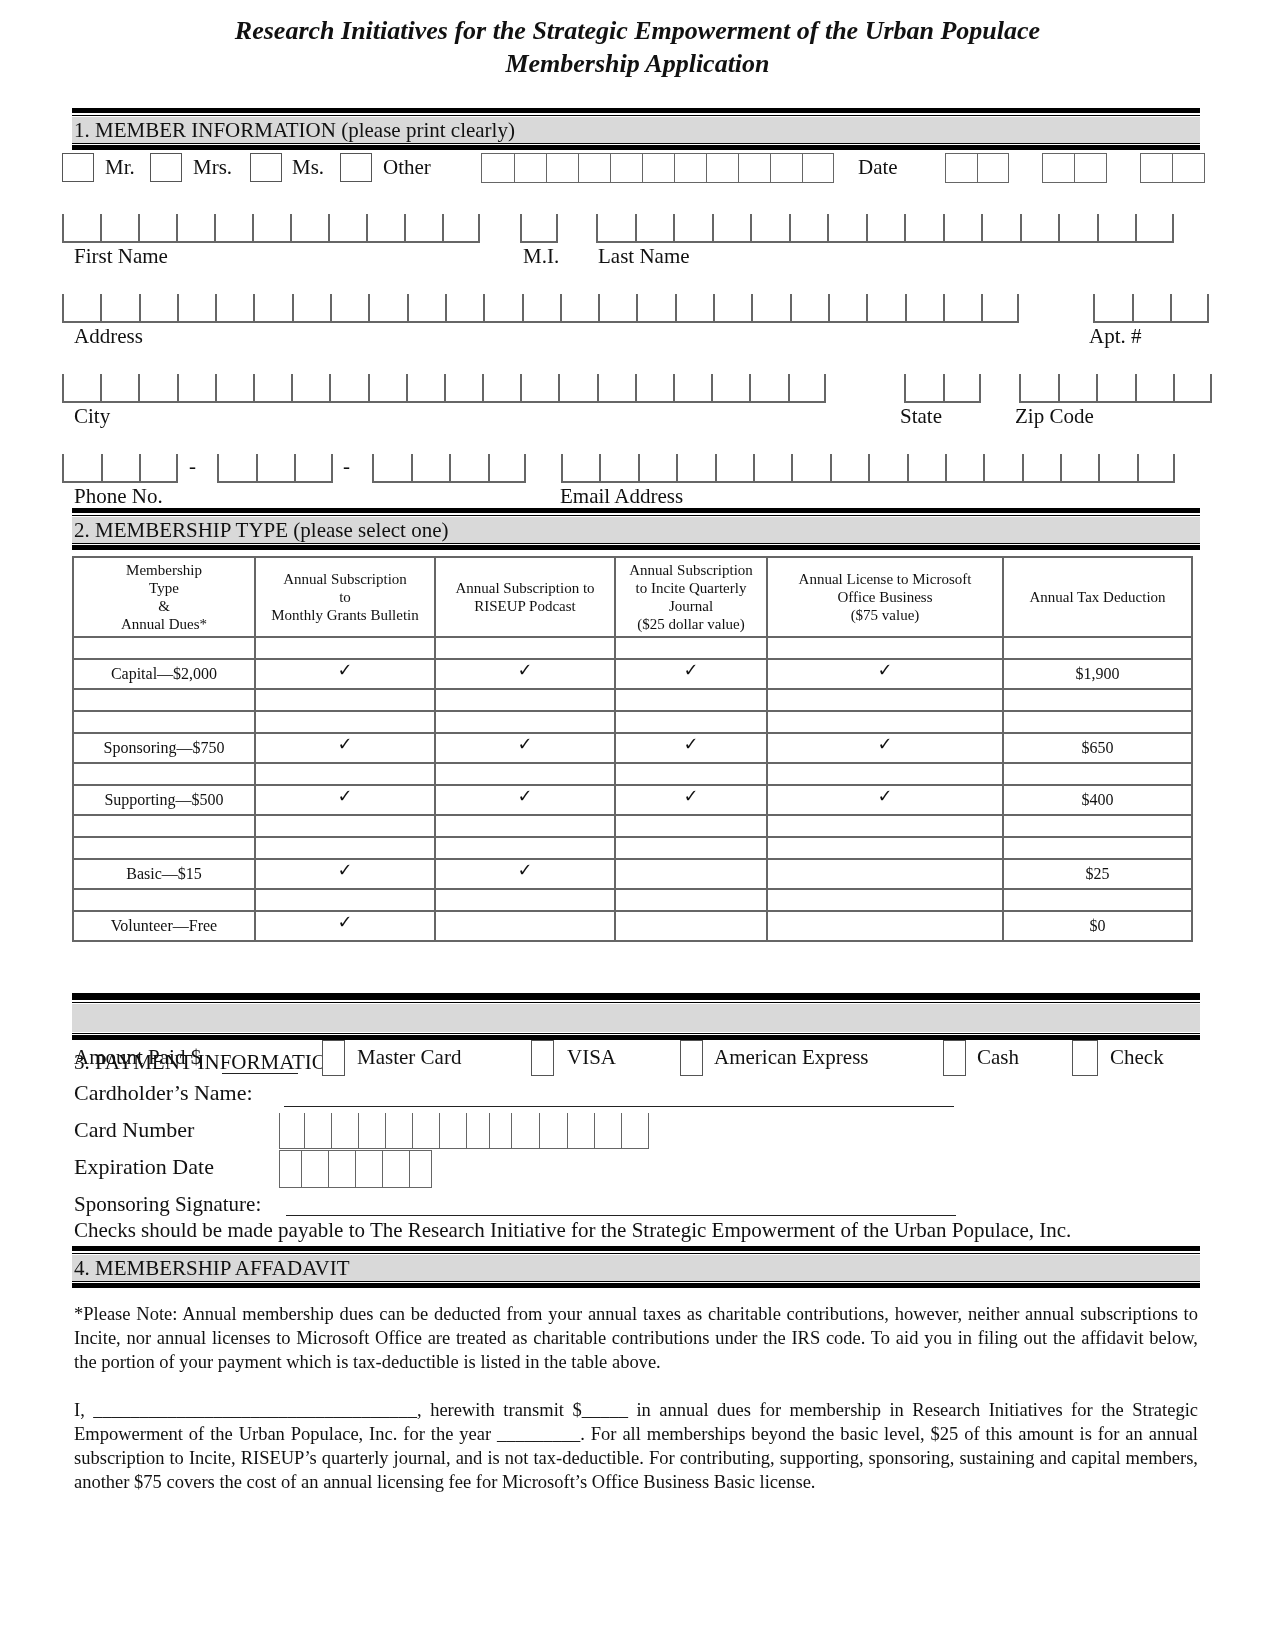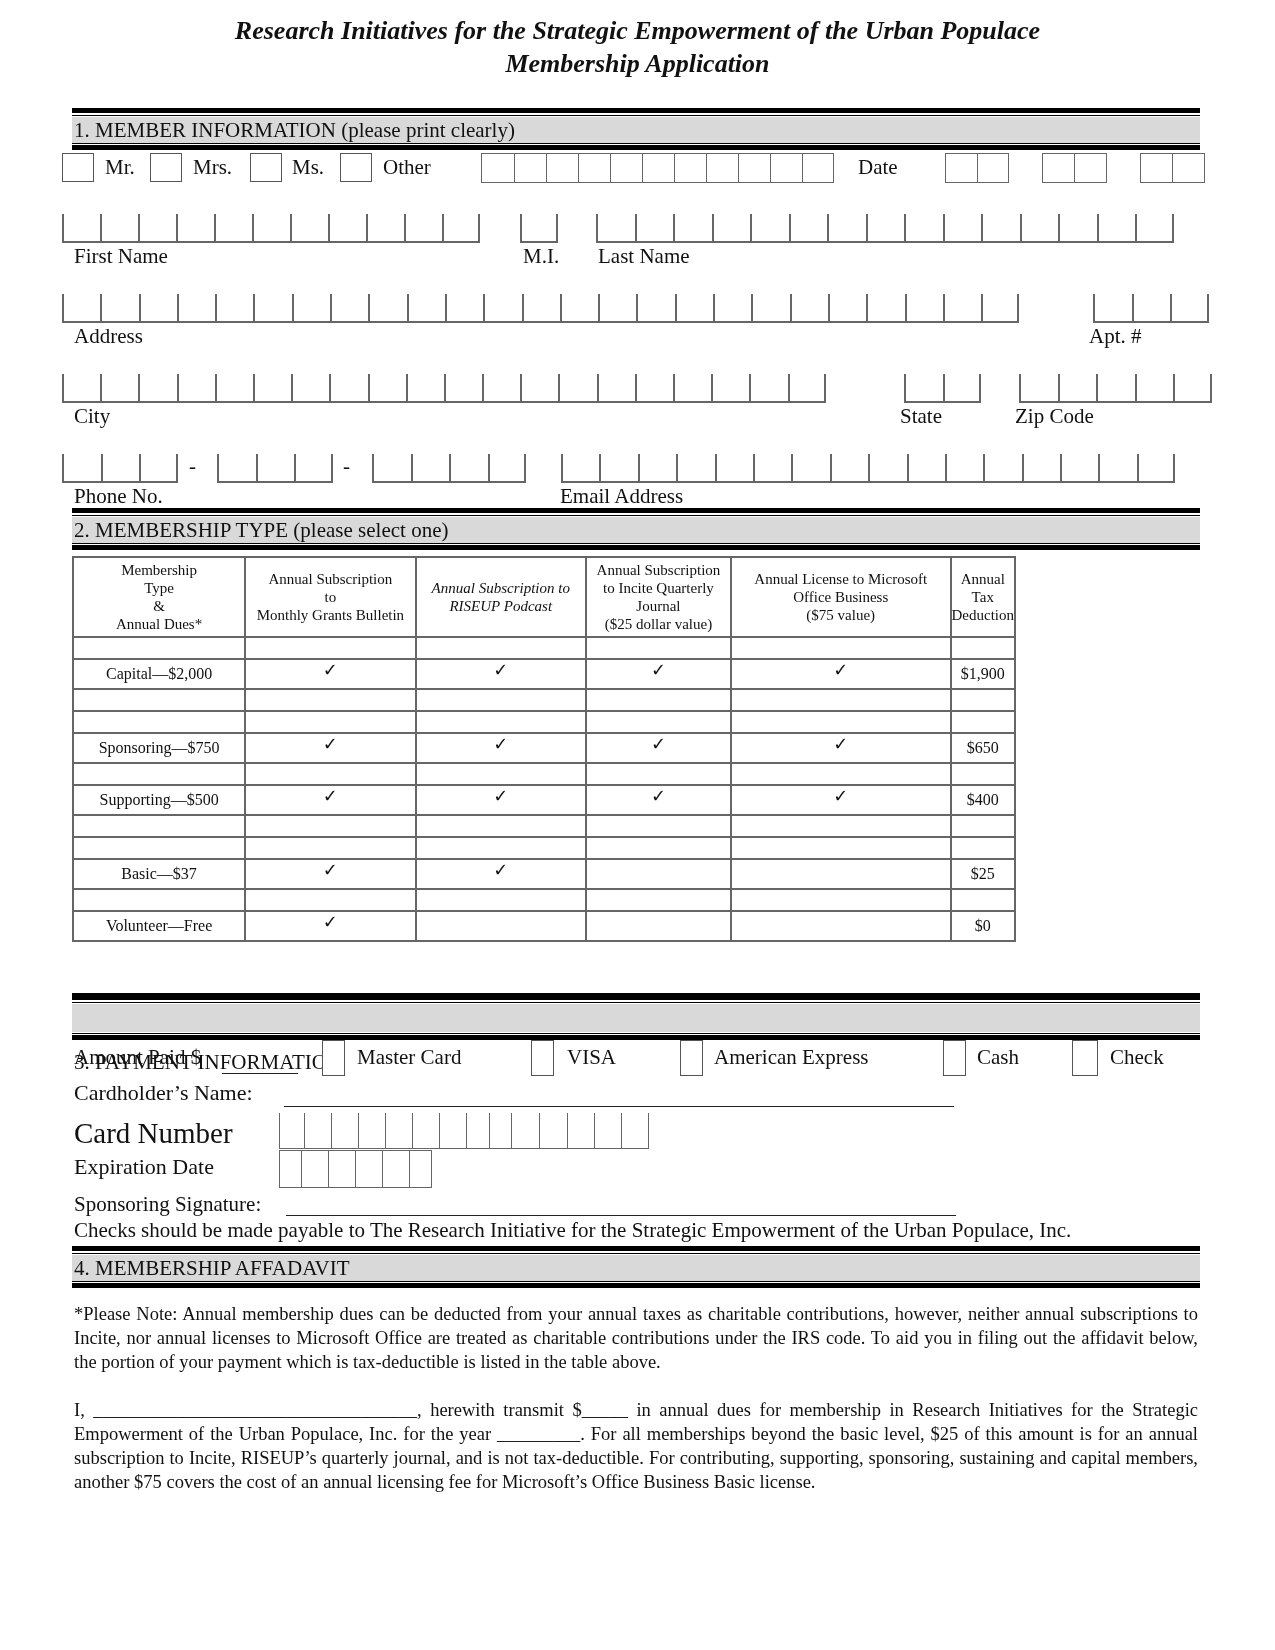--- a/index.html
+++ b/index.html
@@ -12,21 +12,21 @@
   .sec .bot2 { position:absolute; left:0; right:0; top:35px; height:1px; background:#000; }
   .sec .bot { position:absolute; left:0; right:0; top:37px; height:5px; background:#000; }
   .sec .label { position:absolute; left:2px; top:9px; font-size:21px; line-height:26px; }
   .lbl { position:absolute; font-size:21px; white-space:nowrap; }
   .cbox { position:absolute; width:32px; height:29px; border:1px solid #555; box-sizing:border-box; background:#fff; }
   .comb { position:absolute; height:27px; display:flex; border-bottom:2px solid #666; }
   .comb .c { height:100%; border-left:2px solid #666; box-sizing:border-box; }
   .comb .c:last-child { border-right:2px solid #666; }
   .grid { position:absolute; display:flex; }
   .grid .g { border:1px solid #666; box-sizing:border-box; margin-left:-1px; background:#fff; }
-  table.mt { position:absolute; left:72px; top:556px; width:944px; border-collapse:collapse; font-size:15px; }
+  table.mt { position:absolute; left:72px; top:556px; width:1121px; border-collapse:collapse; font-size:15px; }
   table.mt td, table.mt th { border:2px solid #666; text-align:center; padding:0; font-weight:normal; vertical-align:middle; }
   table.mt th { height:78px; line-height:18px; }
   table.mt tr.sp td { height:20px; }
   table.mt tr.rw td { height:28px; font-size:16px; }
   .tbl-bottom { position:absolute; left:72px; top:993px; width:1128px; height:5px; background:#000; }
   .uline { position:absolute; border-bottom:1px solid #222; }
   .para { position:absolute; left:74px; width:1124px; font-size:18.5px; line-height:24px; text-align:justify; }
   .ck { font-size:18px; }
 </style>
 </head>
@@ -234,21 +234,21 @@
     <div class="bot2"></div>
     <div class="bot"></div>
   <div class="label">2. MEMBERSHIP TYPE (please select one)</div>
 </div>
 
 <table class="mt">
   <thead>
     <tr>
       <th style="width:180px;"><span class="hdr">Membership<br>Type<br>&amp;<br>Annual Dues*</span></th>
       <th style="width:178px;"><span class="hdr">Annual Subscription<br>to<br>Monthly Grants Bulletin</span></th>
-      <th style="width:178px;font-style:italic;"><span class="hdr">Annual Subscription to<br>RISEUP Podcast</span></th>
+      <th style="width:178px;"><span class="hdr">Annual Subscription to<br>RISEUP Podcast</span></th>
       <th style="width:150px;"><span class="hdr">Annual Subscription<br>to Incite Quarterly<br>Journal<br>($25 dollar value)</span></th>
       <th style="width:234px;"><span class="hdr">Annual License to Microsoft<br>Office Business<br>($75 value)</span></th>
       <th><span class="hdr">Annual Tax Deduction</span></th>
     </tr>
   </thead>
   <tbody id="mt-body">
       <tr class="sp">
         <td></td>
         <td></td>
         <td></td>
@@ -314,21 +314,21 @@
       </tr>
       <tr class="sp">
         <td></td>
         <td></td>
         <td></td>
         <td></td>
         <td></td>
         <td></td>
       </tr>
       <tr class="rw">
-        <td>Basic—$37</td>
+        <td>Basic—$15</td>
         <td><span class="ck" style="position: relative; top: -4px;">✓</span></td>
         <td><span class="ck" style="position: relative; top: -4px;">✓</span></td>
         <td></td>
         <td></td>
         <td>$25</td>
       </tr>
       <tr class="sp">
         <td></td>
         <td></td>
         <td></td>
@@ -366,21 +366,21 @@
 <div class="cbox" style="left:680px;top:1040px;width:23px;height:36px;"></div>
 <div class="lbl" style="left:714px;top:1045px;">American Express</div>
 <div class="cbox" style="left:943px;top:1040px;width:23px;height:36px;"></div>
 <div class="lbl" style="left:977px;top:1045px;">Cash</div>
 <div class="cbox" style="left:1072px;top:1040px;width:26px;height:36px;"></div>
 <div class="lbl" style="left:1110px;top:1045px;">Check</div>
 
 <div class="lbl" style="left:74px;top:1080px;font-size:22px;">Cardholder’s Name:</div>
 <div class="uline" style="left:284px;top:1082px;width:670px;height:24px;"></div>
 
-<div class="lbl" style="left:74px;top:1117px;font-size:29px;">Card Number</div>
+<div class="lbl" style="left:74px;top:1117px;font-size:22px;">Card Number</div>
 <div class="grid" style="left:280px;top:1113px;">
   <div class="g" style="width:26px;height:36px;border-top:none;"></div>
     <div class="g" style="width:28px;height:36px;border-top:none;"></div>
     <div class="g" style="width:28px;height:36px;border-top:none;"></div>
     <div class="g" style="width:28px;height:36px;border-top:none;"></div>
     <div class="g" style="width:28px;height:36px;border-top:none;"></div>
     <div class="g" style="width:28px;height:36px;border-top:none;"></div>
     <div class="g" style="width:28px;height:36px;border-top:none;"></div>
     <div class="g" style="width:24px;height:36px;border-top:none;"></div>
     <div class="g" style="width:23px;height:36px;border-top:none;"></div>

